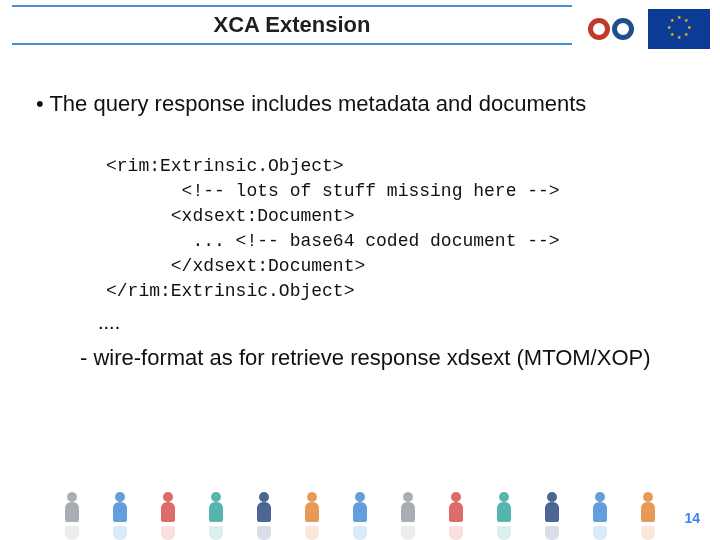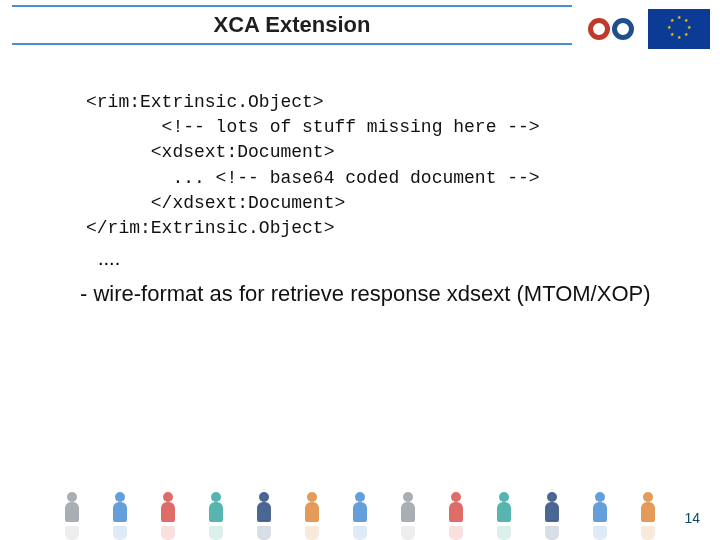--- a/index.html
+++ b/index.html
@@ -73,42 +73,42 @@
     margin-bottom: 36px;
     padding-left: 18px;
     text-indent: -18px;
   }
   .code-block {
     font-family: "Courier New", Courier, monospace;
     font-size: 18px;
     line-height: 1.4;
     color: #111;
     white-space: pre;
-    margin-left: 50px;
+    margin-left: 70px;
     margin-bottom: 6px;
   }
   .dots {
     margin-left: 62px;
     font-size: 20px;
     margin-bottom: 10px;
   }
   .sub-line {
     font-size: 22px;
     line-height: 1.25;
     color: #111;
     margin-left: 58px;
     text-indent: -14px;
   }
   .page-num {
     position: absolute;
     right: 20px;
     bottom: 14px;
     font-size: 14px;
-    font-weight: normal;
-    color: #0c4a6e;
+    font-weight: bold;
+    color: #3b82f6;
   }
   .footer-art {
     position: absolute;
     left: 0;
     right: 0;
     bottom: 0;
     height: 54px;
     display: flex;
     align-items: flex-end;
     justify-content: center;
@@ -192,20 +192,21 @@
       <span class="star" style="left:18px; top:16px;">★</span>
       <span class="star" style="left:11px; top:19px;">★</span>
       <span class="star" style="left:4px; top:16px;">★</span>
       <span class="star" style="left:1px; top:9px;">★</span>
       <span class="star" style="left:4px; top:2px;">★</span>
     </div>
   </div>
 </div>
 
 <div class="content">
+  <div class="bullet-line">• The query response includes metadata and documents</div>
   <div class="code-block">&lt;rim:Extrinsic.Object&gt;
        &lt;!-- lots of stuff missing here --&gt;
       &lt;xdsext:Document&gt;
         ... &lt;!-- base64 coded document --&gt; 
       &lt;/xdsext:Document&gt;
 &lt;/rim:Extrinsic.Object&gt;</div>
   <div class="dots">....</div>
   <div class="sub-line">- wire-format as for retrieve response xdsext (MTOM/XOP)</div>
 </div>
 

